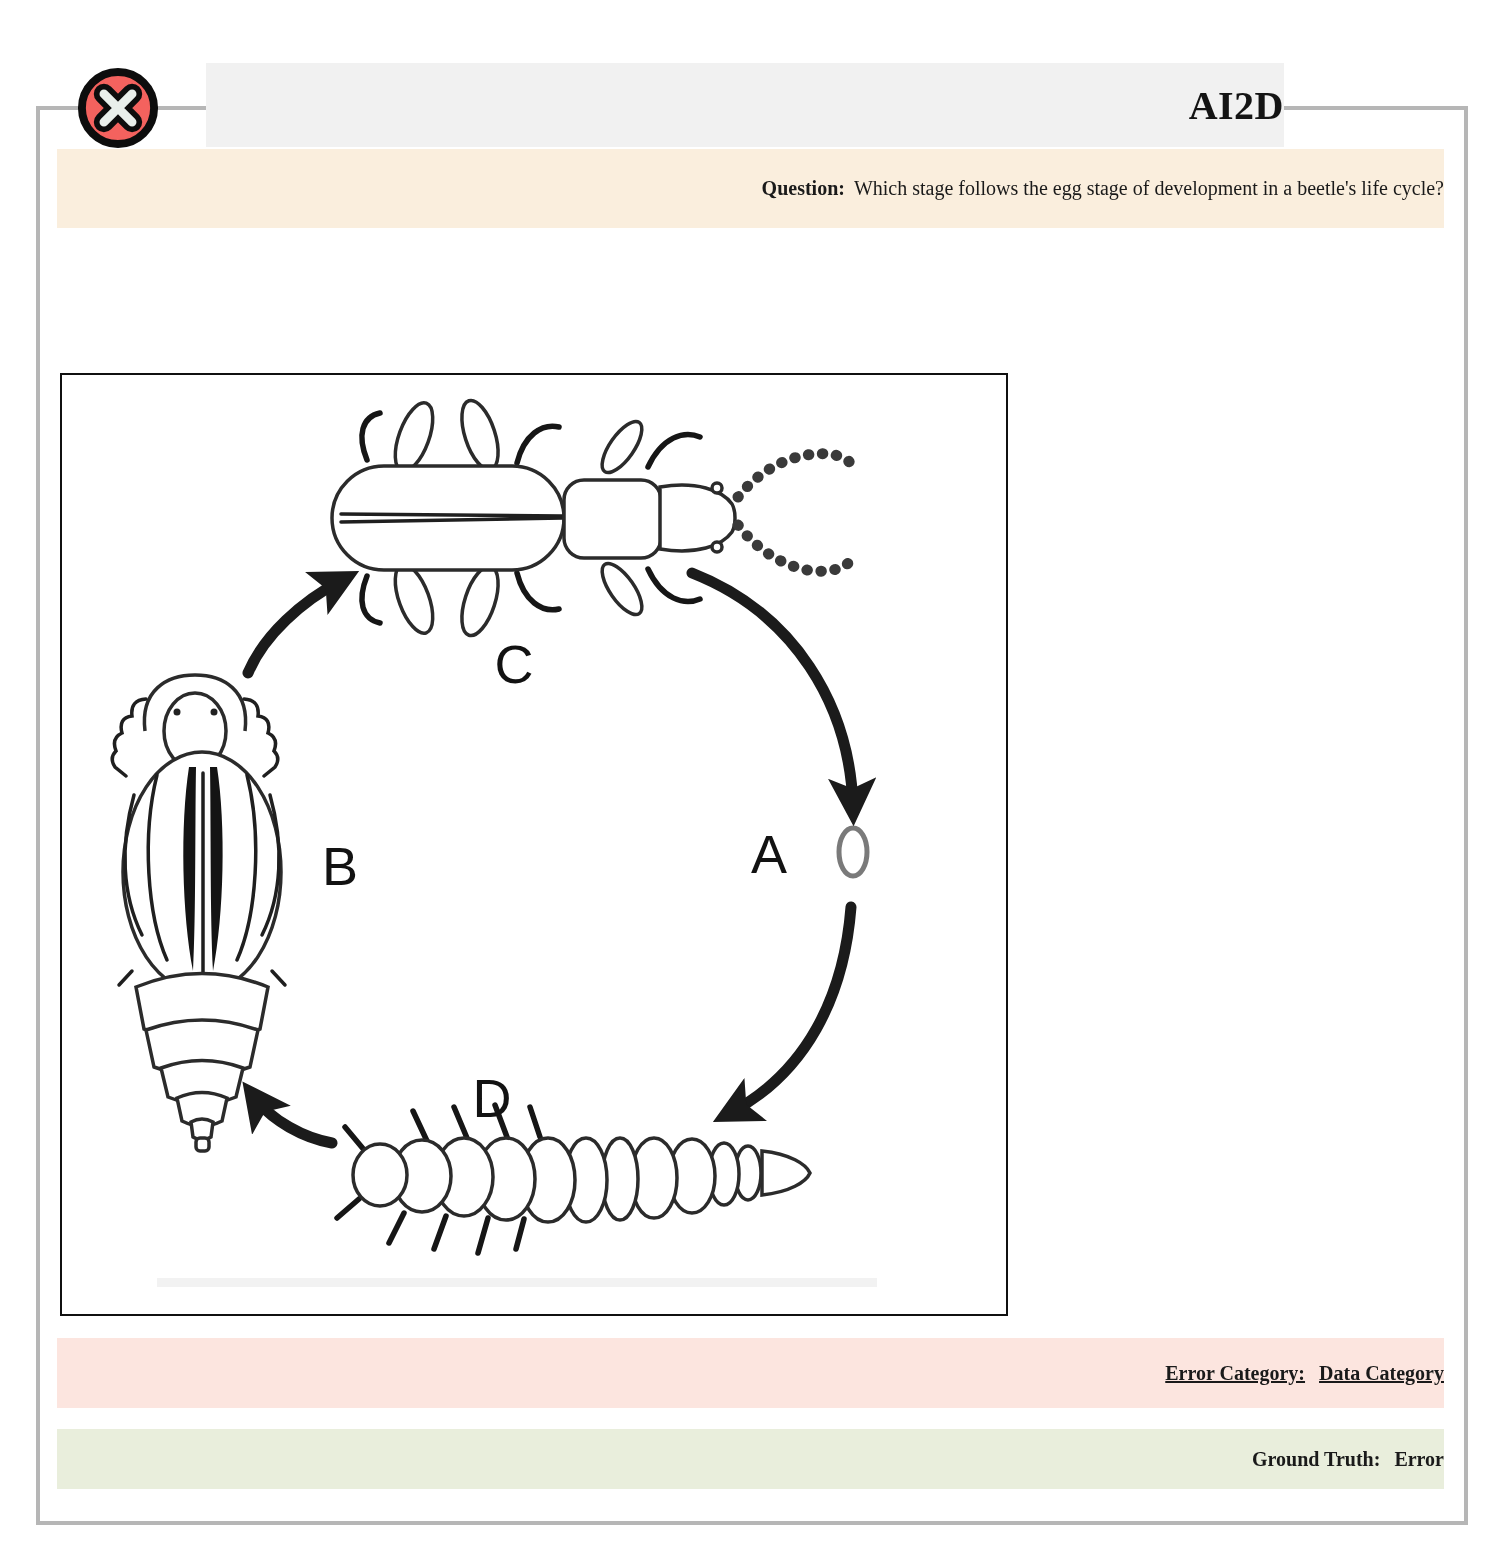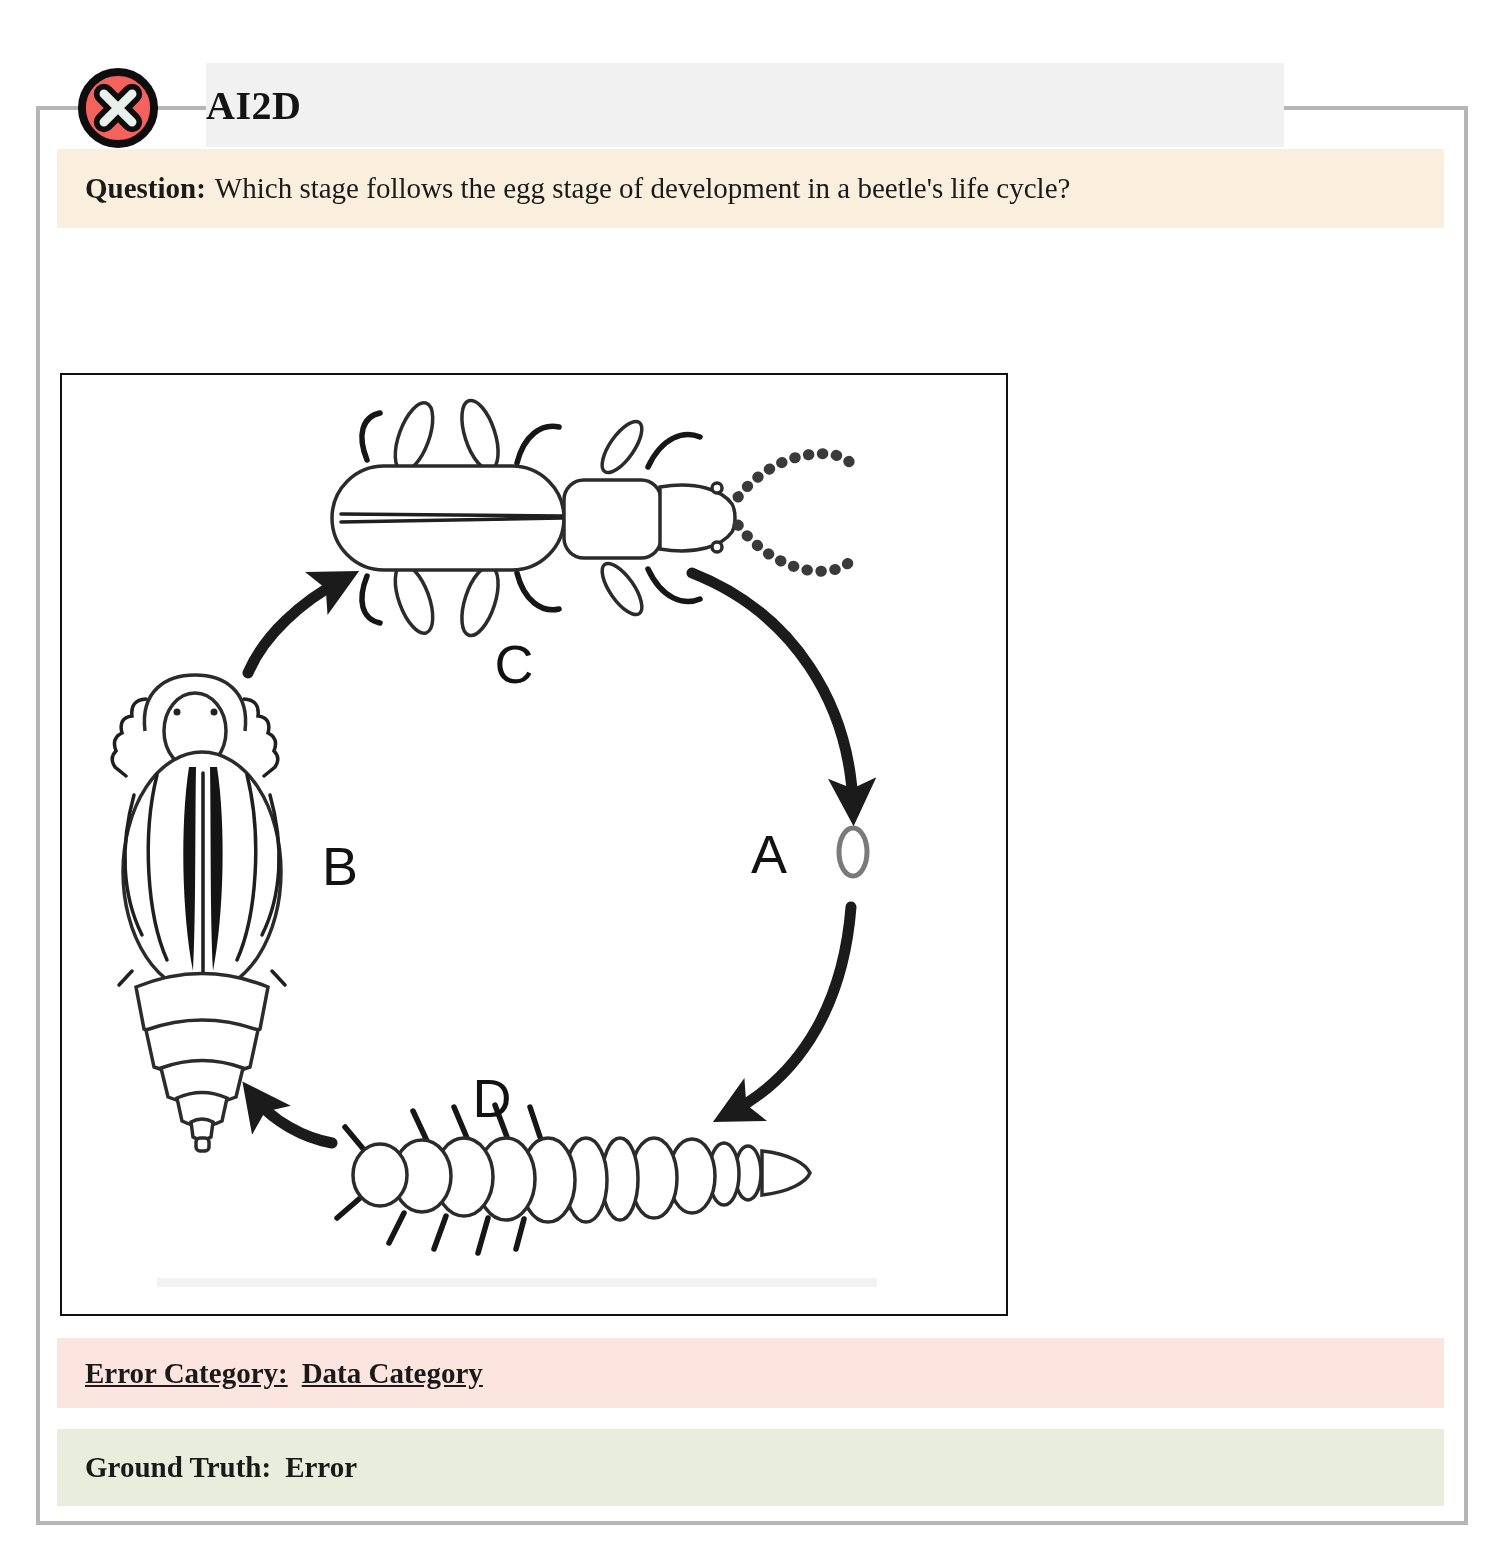--- a/index.html
+++ b/index.html
@@ -6,34 +6,34 @@
   .stage{
     position:relative;width:1492px;height:1566px;background:#ffffff;
     font-family:"Liberation Serif", serif;color:#1a1a1a;overflow:hidden;
   }
   .card-border{
     position:absolute;left:36px;top:106px;width:1424px;height:1411px;
     border:4px solid #b6b6b6;background:#ffffff;z-index:0;
   }
   .dataset-header{
     position:absolute;left:206px;top:63px;width:1078px;height:84px;
-    background:#f1f1f1;display:flex;align-items:center;justify-content:flex-start;
+    background:#f1f1f1;display:flex;align-items:center;justify-content:flex-end;
     z-index:2;
   }
   .dataset-title{font-size:40px;font-weight:700;letter-spacing:.5px;color:#141414;}
   .error-badge{position:absolute;left:74px;top:64px;width:88px;height:88px;z-index:3;}
   .panel{
     position:absolute;left:57px;width:1387px;display:flex;align-items:center;
-    padding-left:28px;box-sizing:border-box;z-index:2;font-size:29px;
+    padding-left:28px;box-sizing:border-box;z-index:2;font-size:20px;justify-content:flex-end;
   }
   .panel .lbl{font-weight:700;margin-right:9px;white-space:pre;}
   .panel.q{top:149px;height:79px;background:#faeedd;}
   .panel.o{top:252px;height:78px;background:#faeedd;}
   .panel.err{top:1338px;height:70px;background:#fce5df;font-weight:700;text-decoration:underline;}
-  .panel.gt{top:1429px;height:77px;background:#e9eedc;font-weight:700;}
+  .panel.gt{top:1429px;height:60px;background:#e9eedc;font-weight:700;}
   .panel.err .lbl,.panel.gt .lbl{margin-right:14px;}
   .figure-panel{
     position:absolute;left:60px;top:373px;width:944px;height:939px;
     border:2px solid #101010;background:#ffffff;z-index:1;
   }
   .figure-panel svg{display:block;width:100%;height:100%;}
   .outline{fill:#ffffff;stroke:#2b2b2b;stroke-width:3.5px;}
   .ln{fill:none;stroke:#1f1f1f;stroke-width:3.5px;stroke-linecap:round;}
   .leg{fill:none;stroke:#161616;stroke-width:5.5px;stroke-linecap:round;}
   .bead{fill:none;stroke:#3a3a3a;stroke-width:11px;stroke-linecap:round;stroke-dasharray:0.5 13.5;}

